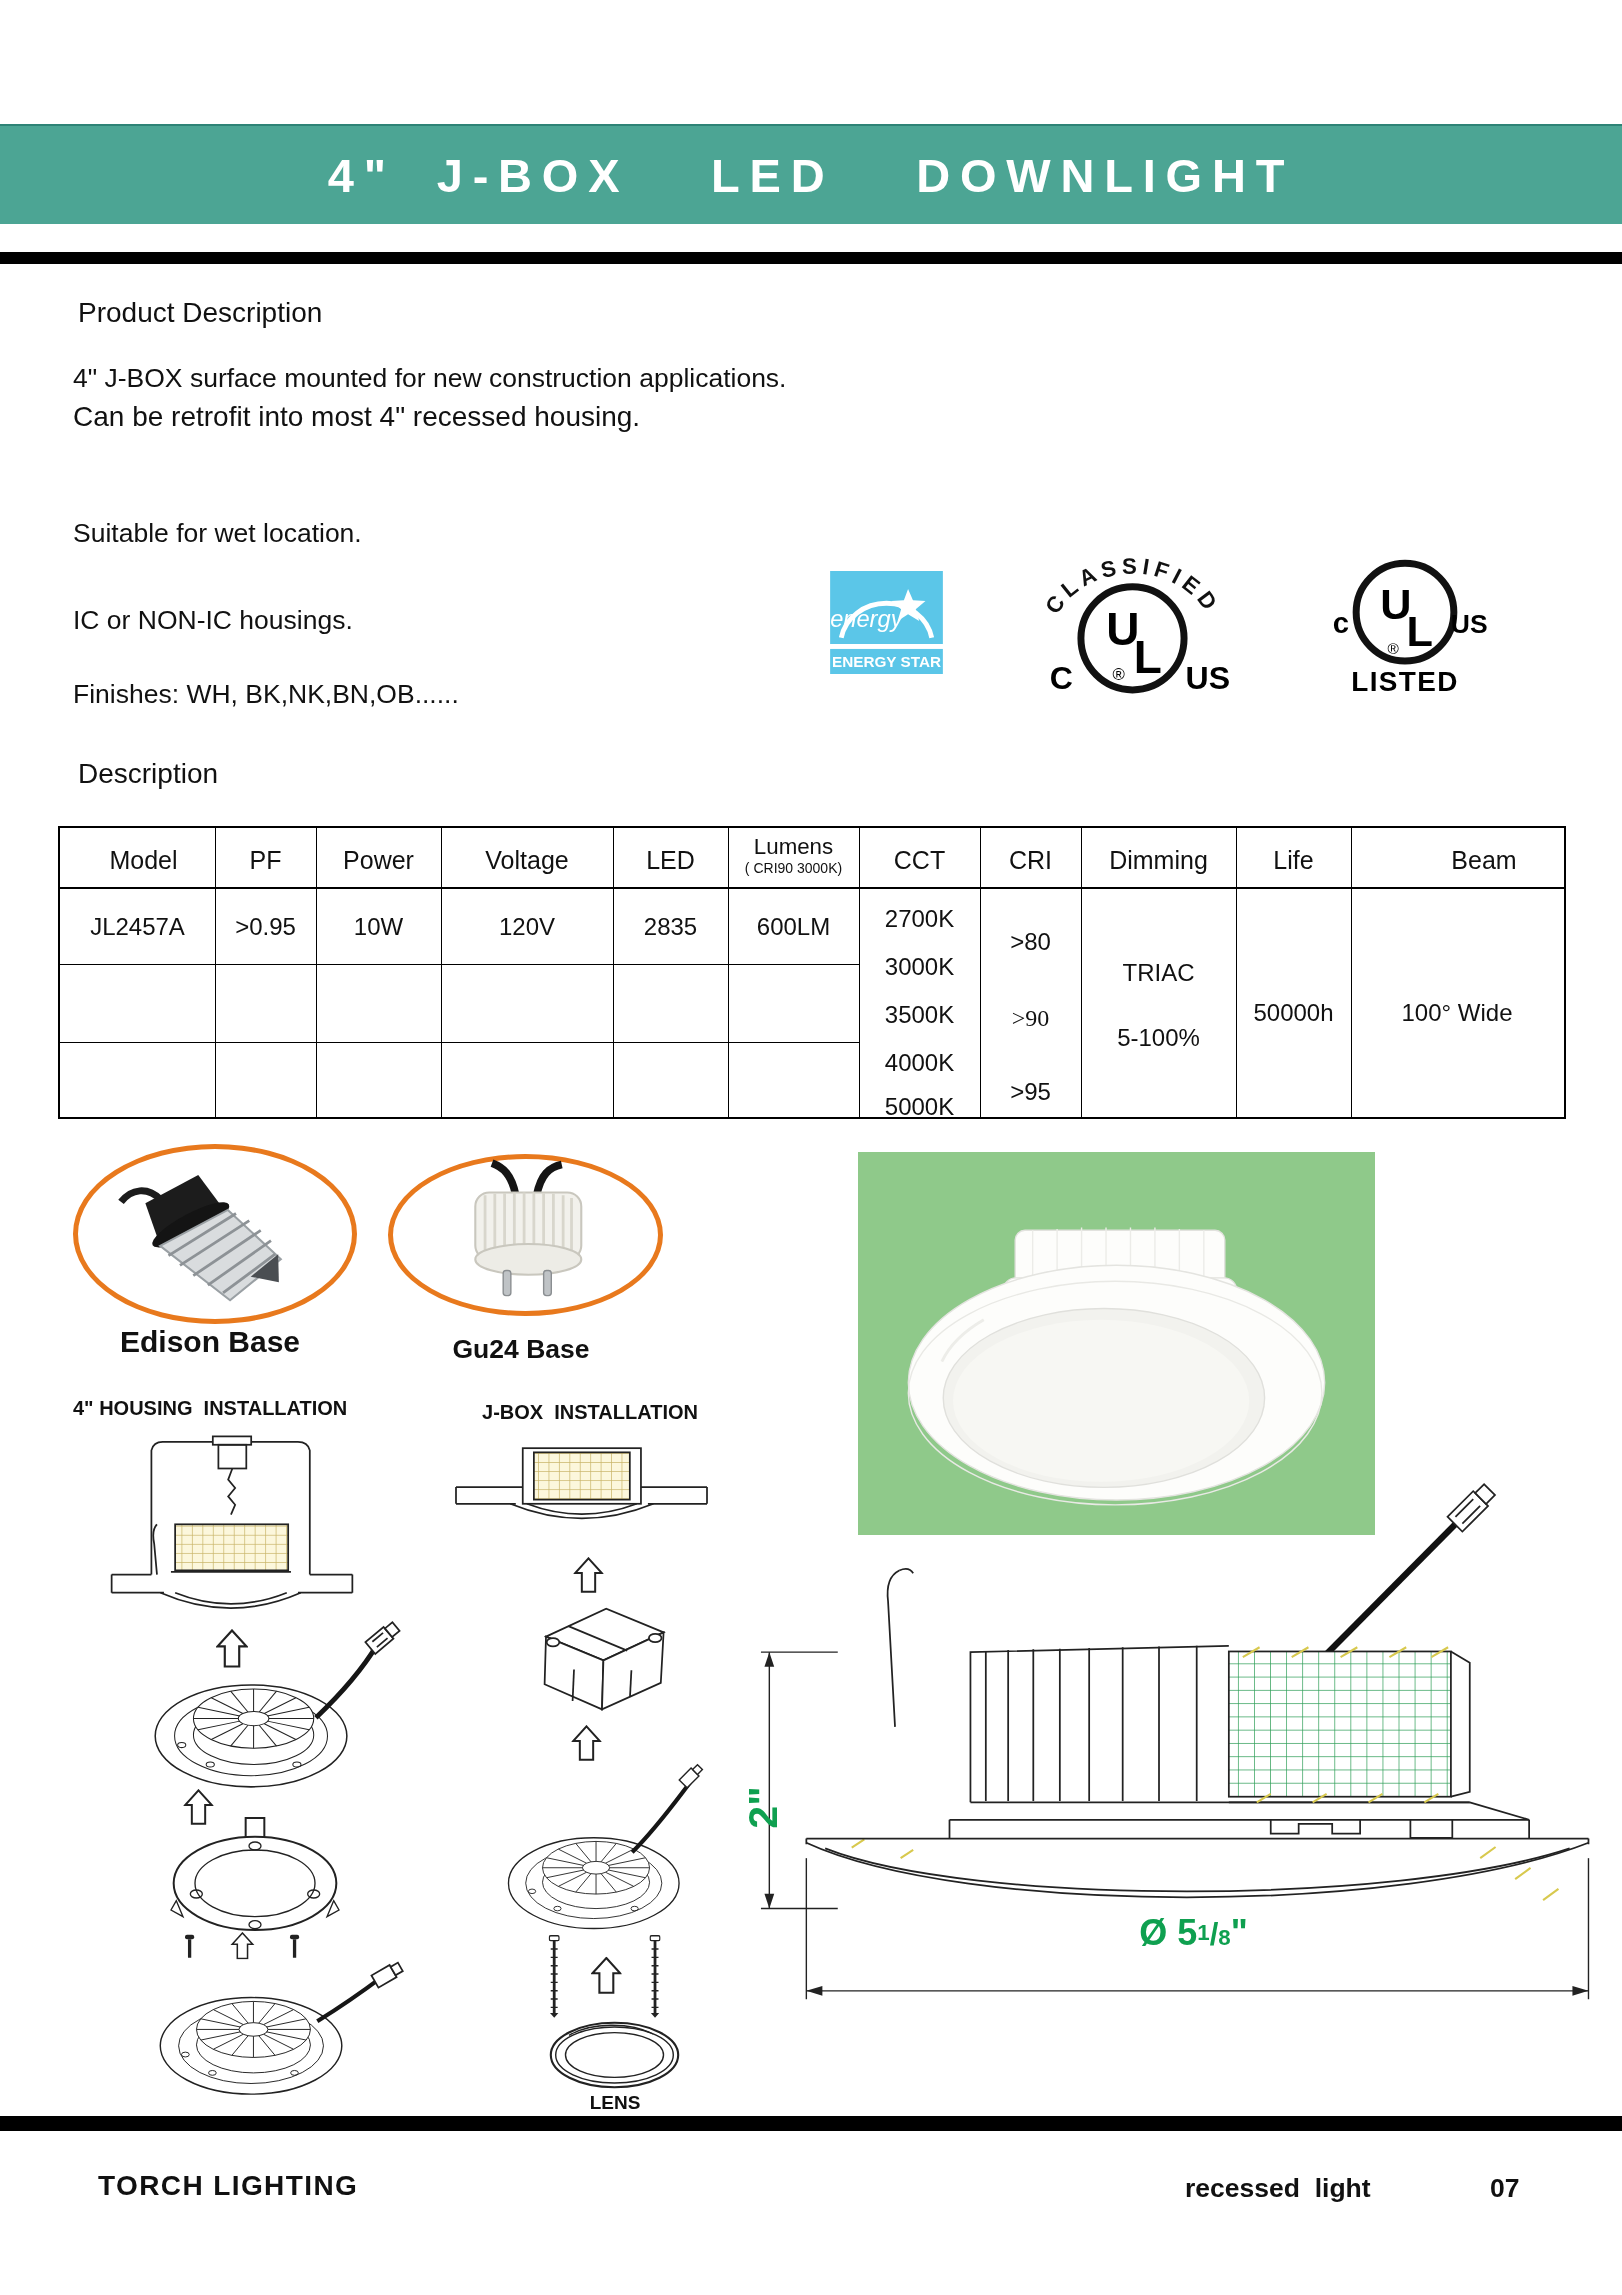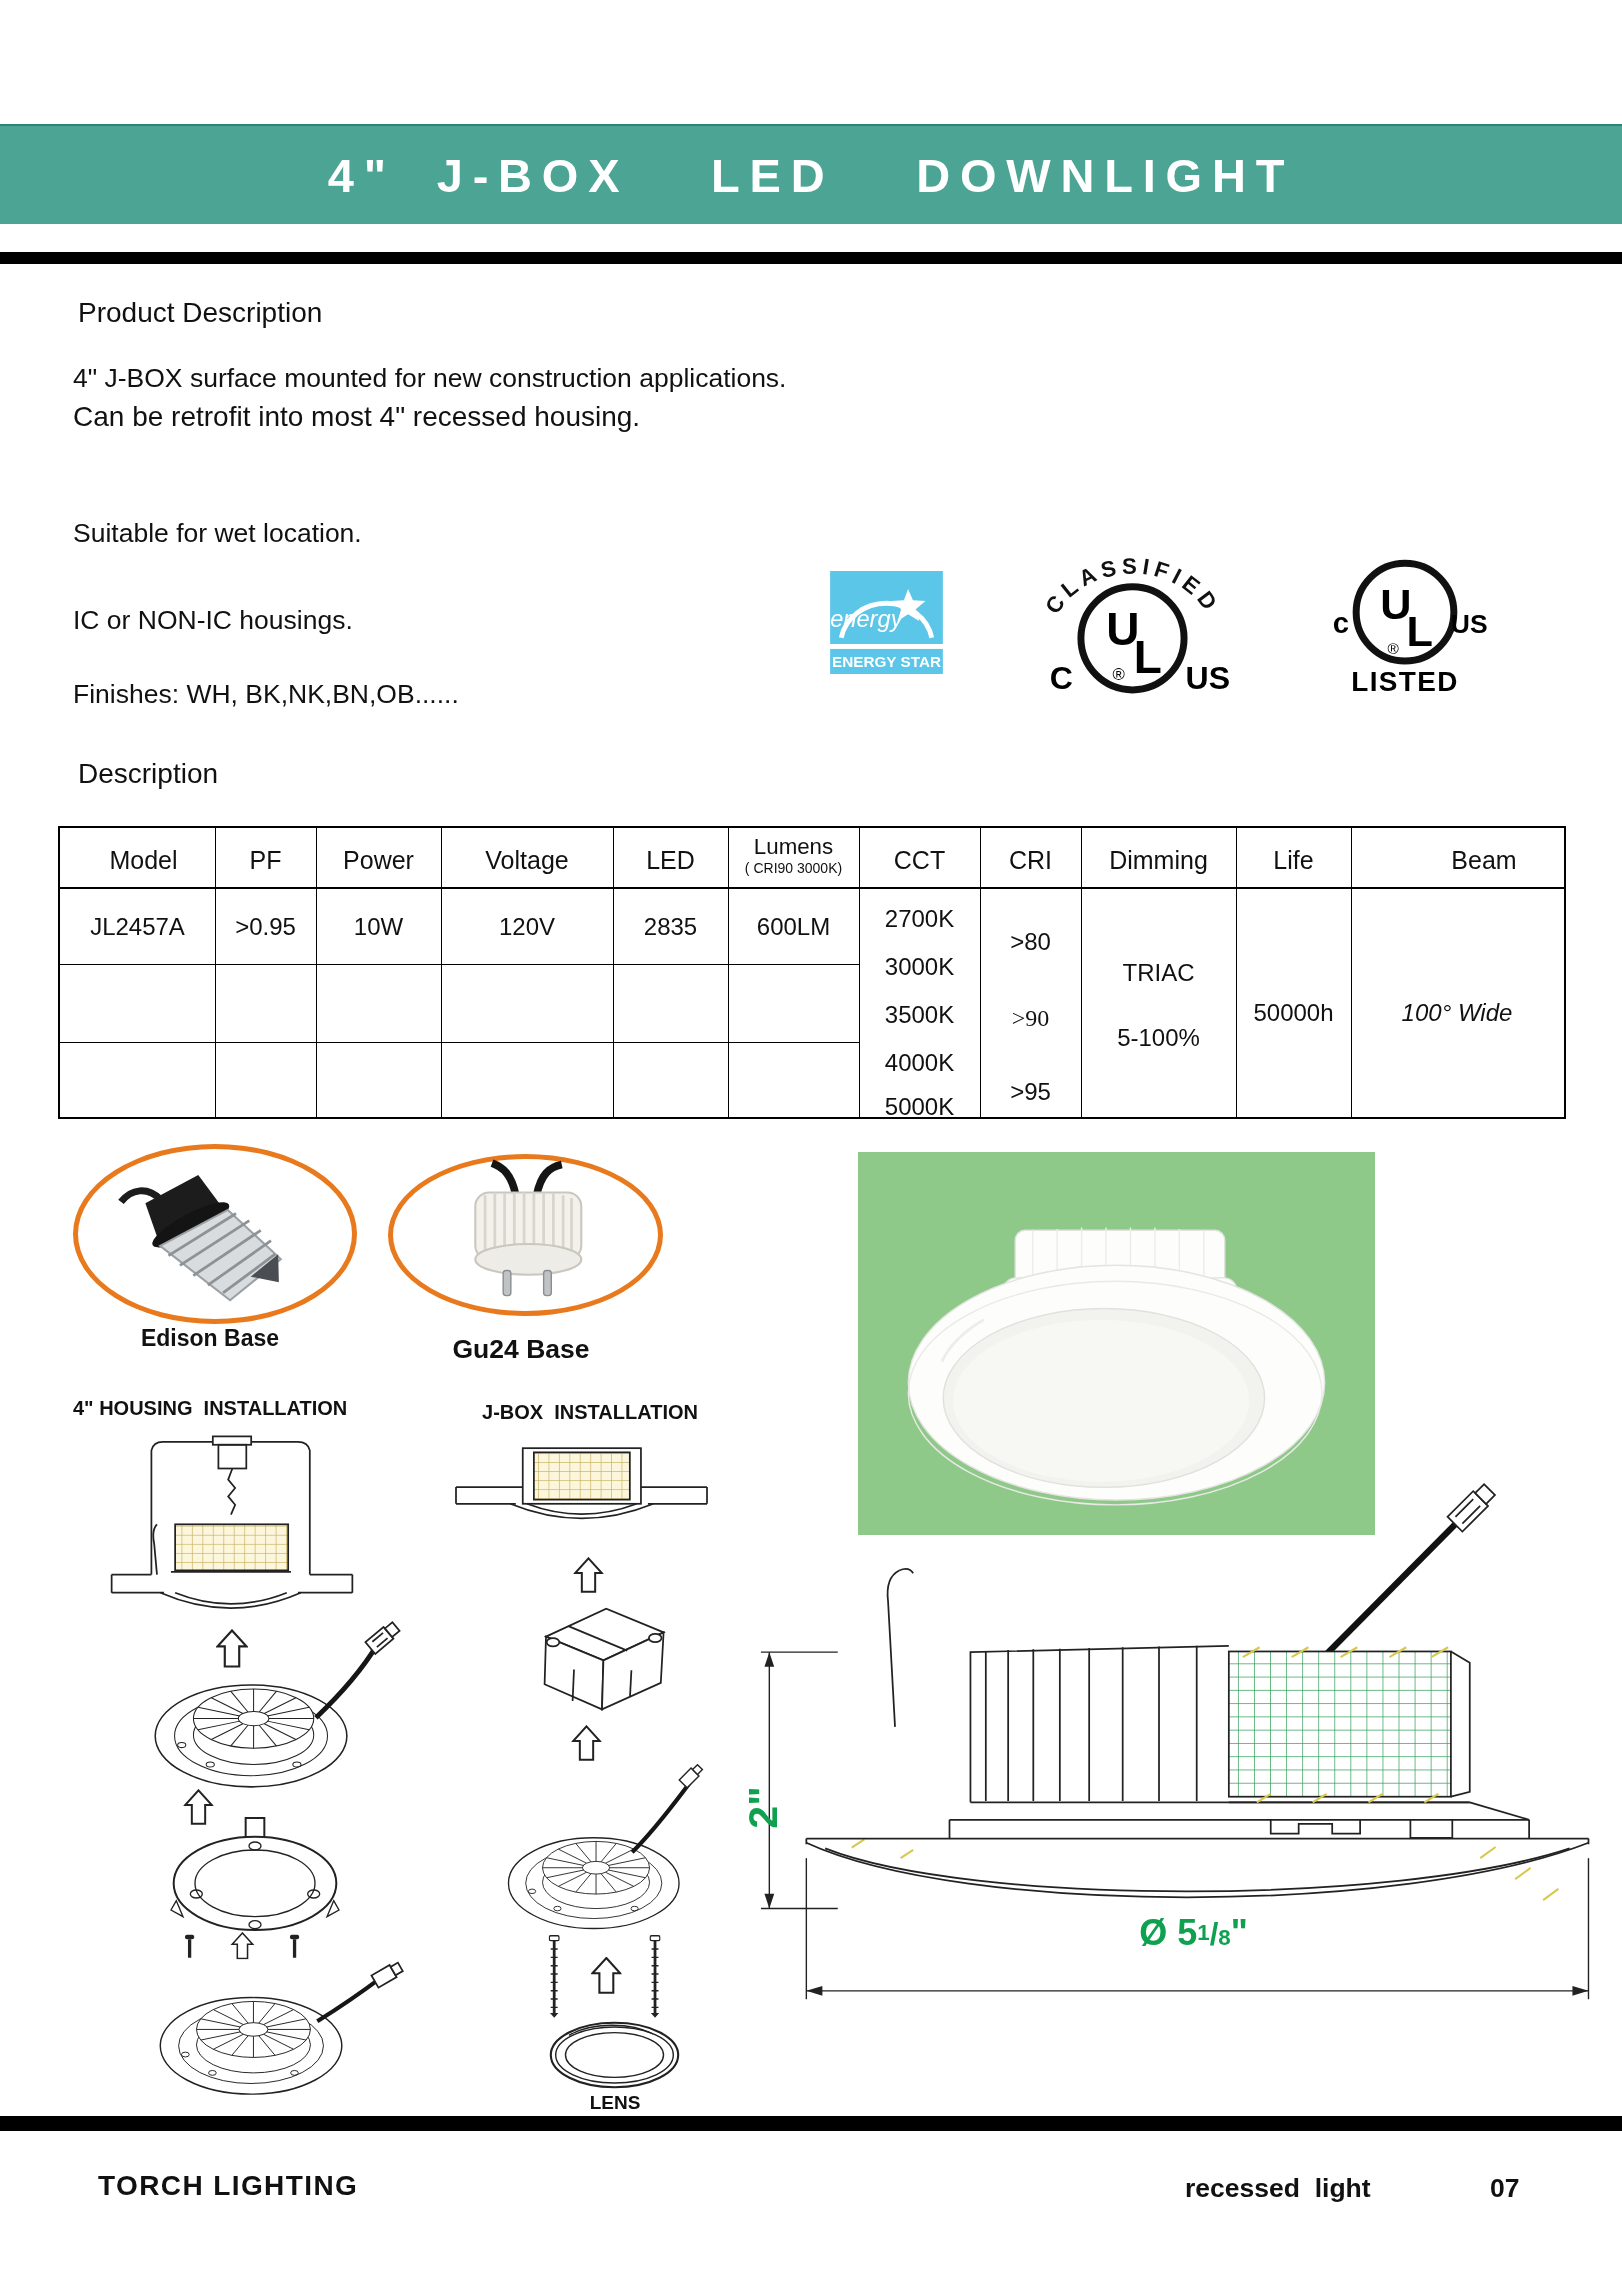--- a/index.html
+++ b/index.html
@@ -189,21 +189,21 @@
     <div class="cell" style="left:799px;width:121px;top:265px;">5000K</div>
 
     <div class="cell" style="left:920px;width:101px;top:100px;">&gt;80</div>
     <div class="cell" style="left:920px;width:101px;top:177px;font-family:Liberation Serif, serif;">&gt;90</div>
     <div class="cell" style="left:920px;width:101px;top:250px;">&gt;95</div>
 
     <div class="cell" style="left:1021px;width:155px;top:131px;">TRIAC</div>
     <div class="cell" style="left:1021px;width:155px;top:196px;">5-100%</div>
 
     <div class="cell" style="left:1176px;width:115px;top:171px;">50000h</div>
-    <div class="cell" style="left:1291px;width:212px;top:171px;font-style:italic;">100° Wide</div>
+    <div class="cell" style="left:1291px;width:212px;top:171px;">100° Wide</div>
   </div>
 
   <div class="oval" style="left:73px;top:1144px;width:274px;height:170px;">
     <svg width="274" height="170" viewBox="0 0 392 244">
       <g transform="rotate(-28 200 120)">
         <path d="M150 40 C 142 14 120 6 98 16" fill="none" stroke="#1c1c1c" stroke-width="10"></path>
         <polygon points="128,34 214,34 222,86 120,86" fill="#1c1c1c"></polygon>
         <ellipse cx="171" cy="92" rx="62" ry="16" fill="#141414"></ellipse>
         <polygon points="118,98 228,98 262,196 170,214" fill="#D9DCDE" stroke="#9AA0A4" stroke-width="3"></polygon>
         <path d="M122 116 L236 108 M130 136 L248 126 M140 158 L256 146 M152 180 L262 166 M166 200 L258 186" stroke="#8D9296" stroke-width="4" fill="none"></path>
@@ -215,21 +215,21 @@
     <svg width="265" height="152" viewBox="0 0 380 218">
       <path d="M176 52 C 170 22 158 12 142 6" fill="none" stroke="#151515" stroke-width="11"></path>
       <path d="M206 52 C 212 22 224 12 242 8" fill="none" stroke="#151515" stroke-width="11"></path>
       <rect x="118" y="48" width="152" height="96" rx="20" fill="#F2F1EC" stroke="#C9C7BE" stroke-width="3"></rect>
       <path d="M132 52v88M146 50v92M160 49v94M174 48v96M188 48v96M202 48v96M216 49v94M230 50v92M244 52v88M256 56v80" stroke="#D8D6CC" stroke-width="4" fill="none"></path>
       <ellipse cx="194" cy="144" rx="76" ry="22" fill="#EDECE6" stroke="#C9C7BE" stroke-width="3"></ellipse>
       <rect x="158" y="160" width="11" height="36" rx="4" fill="#BFC3C6" stroke="#8A8E91" stroke-width="2"></rect>
       <rect x="216" y="160" width="11" height="36" rx="4" fill="#BFC3C6" stroke="#8A8E91" stroke-width="2"></rect>
     </svg>
   </div>
-  <div class="t ctr" style="left:105px;top:1325px;width:210px;font-size:23px;font-weight:bold;">Edison Base</div>
+  <div class="t ctr" style="left:105px;top:1325px;width:210px;font-size:30px;font-weight:bold;">Edison Base</div>
   <div class="t ctr" style="left:416px;top:1334px;width:210px;font-size:26.5px;font-weight:bold;">Gu24 Base</div>
 
   <div class="greenpanel">
     <svg width="517" height="383" viewBox="0 0 740 548">
       <g stroke="#E2E2DE" stroke-width="2">
         <rect x="225" y="112" width="300" height="95" rx="14" fill="#FDFDFB"></rect>
         <path d="M250 112v95M285 110v97M320 108v99M355 108v99M390 108v99M425 108v99M460 110v97M495 112v95" stroke="#ECECE8" fill="none"></path>
         <rect x="208" y="180" width="334" height="46" rx="18" fill="#FDFDFB"></rect>
       </g>
       <ellipse cx="370" cy="330" rx="298" ry="168" fill="#FDFDFB" stroke="#E4E4E0" stroke-width="2"></ellipse>

